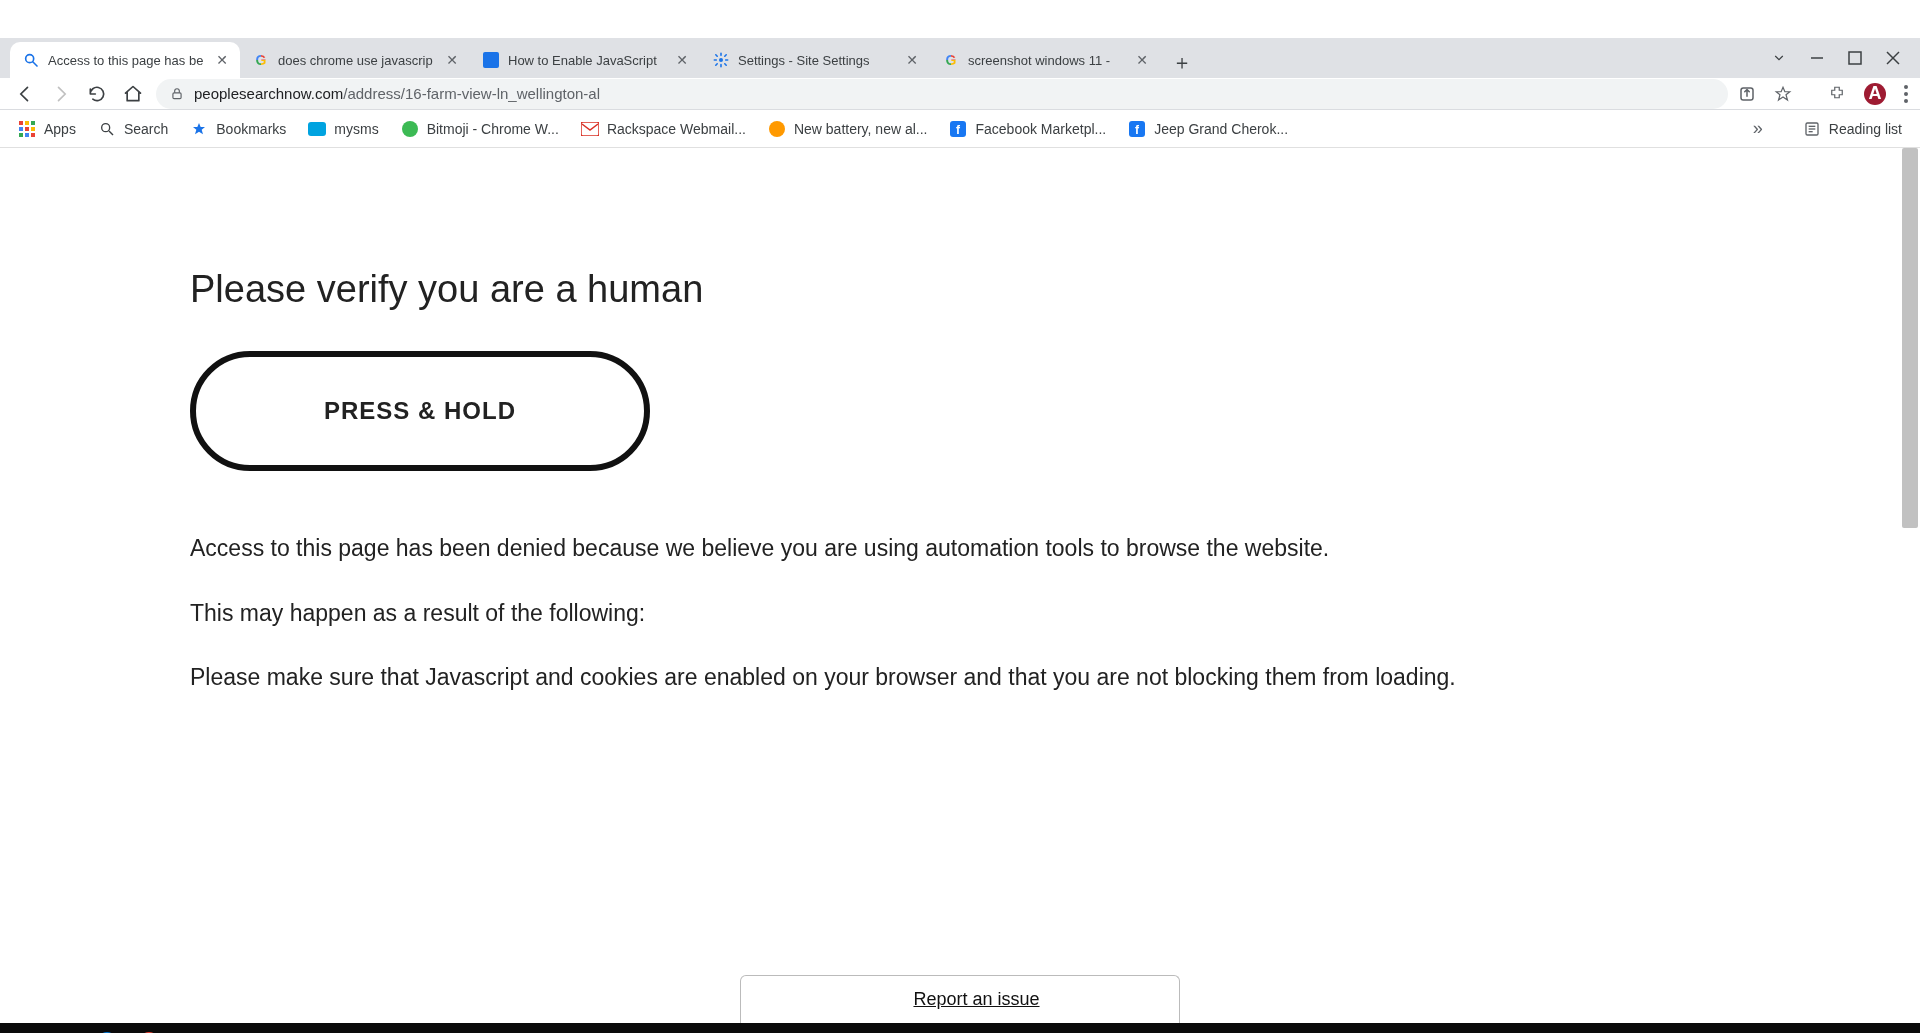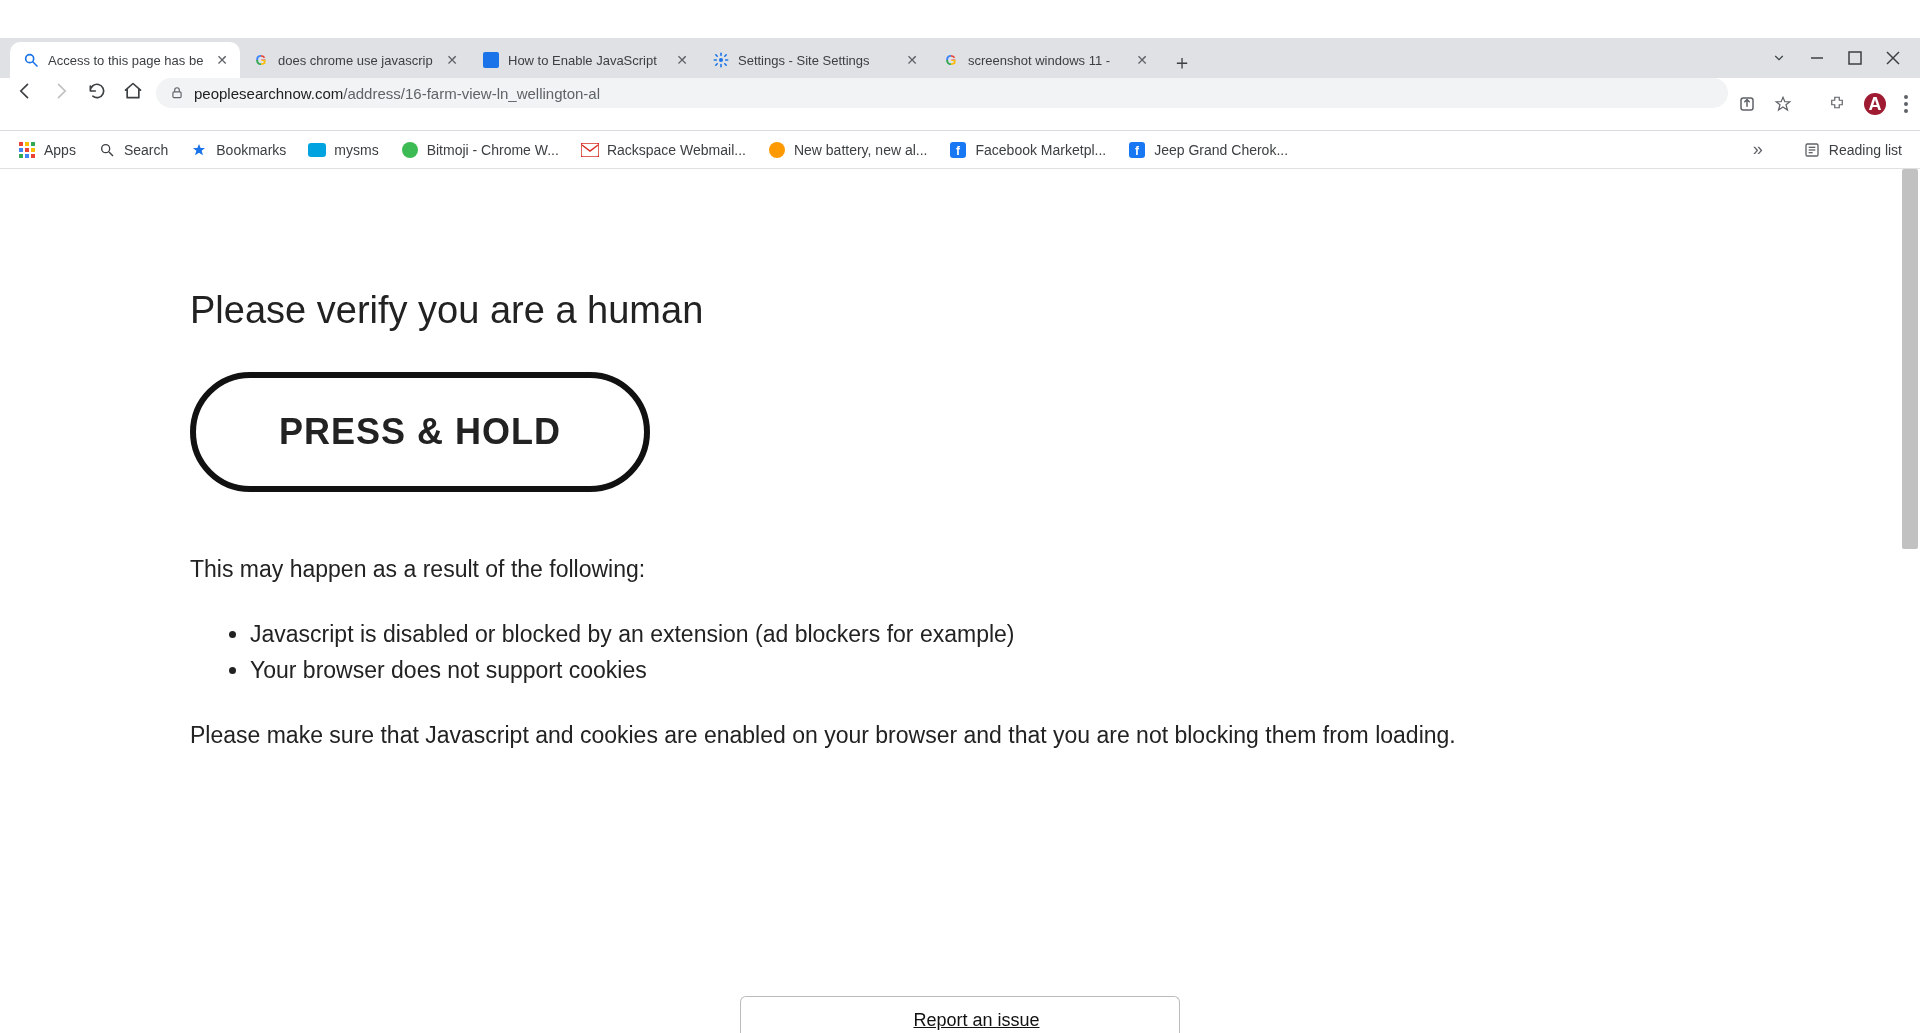--- a/index.html
+++ b/index.html
@@ -33,24 +33,25 @@
 .tab.active { background: #fff; }
 .tab .favicon { width: 18px; height: 18px; flex: none; display:flex; align-items:center; justify-content:center; }
 .tab .title { flex: 1; overflow: hidden; text-overflow: ellipsis; }
 .tab .close { flex: none; width: 16px; height: 16px; display:flex; align-items:center; justify-content:center; color:#5f6368; font-size:14px; }
 .new-tab-btn { width: 32px; height: 32px; display:flex; align-items:center; justify-content:center; color:#3c4043; font-size:20px; margin-left:6px; cursor:pointer; }
 .window-controls { margin-left: auto; display: flex; align-items: center; gap: 24px; padding-right: 20px; height: 100%; color:#3c4043; }
 .window-controls span { cursor: pointer; font-size: 14px; }
 
 
 .toolbar {
-  height: 53px;
+  height: 32px;
   background: #fff;
   border-bottom: 1px solid #dadce0;
   display: flex;
+  align-items: center;
   gap: 10px;
   padding: 0 12px;
 }
 .toolbar .nav-btn { width: 26px; height:26px; display:flex; align-items:center; justify-content:center; color:#5f6368; cursor:pointer; }
 .toolbar .nav-btn.disabled { color:#b0b0b0; }
 .address-bar {
   flex: 1;
   height: 30px;
   background: #f1f3f4;
   border-radius: 16px;
@@ -91,21 +92,21 @@
   color: #222;
 }
 .page h1 { font-weight: 400; font-size: 38px; margin-bottom: 40px; }
 .press-hold {
   width: 460px;
   height: 120px;
   border: 6px solid #111;
   border-radius: 60px;
   background: #fff;
   display:flex; align-items:center; justify-content:center;
-  font-size: 36px;
+  font-size: 24px;
   font-weight: 700;
   letter-spacing: 1px;
   cursor: pointer;
   margin-bottom: 60px;
 }
 .page p { font-size: 23px; line-height: 1.5; margin-bottom: 30px; max-width: 1500px; }
 .page ul { font-size: 23px; line-height: 1.5; margin: 0 0 30px 60px; }
 .page ul li { margin-bottom: 2px; }
 .ref-id { font-size: 23px; }
 
@@ -396,25 +397,22 @@
         </svg>
     </span>
     <span>Reading list</span>
   </div>
 </div>
 
 <div class="viewport">
   <div class="page">
     <h1>Please verify you are a human</h1>
     <div class="press-hold">PRESS &amp; HOLD</div>
+    <p>Access to this page has been denied because we believe you are using automation tools to browse the website.</p>
     <p>This may happen as a result of the following:</p>
-    <ul>
-      <li>Javascript is disabled or blocked by an extension (ad blockers for example)</li>
-      <li>Your browser does not support cookies</li>
-    </ul>
     <p>Please make sure that Javascript and cookies are enabled on your browser and that you are not blocking them from loading.</p>
   </div>
 
   <div class="report-box">
     <a>Report an issue</a>
   </div>
 
   <div class="scrollbar-fake">
     <div class="scrollbar-thumb"></div>
   </div>

